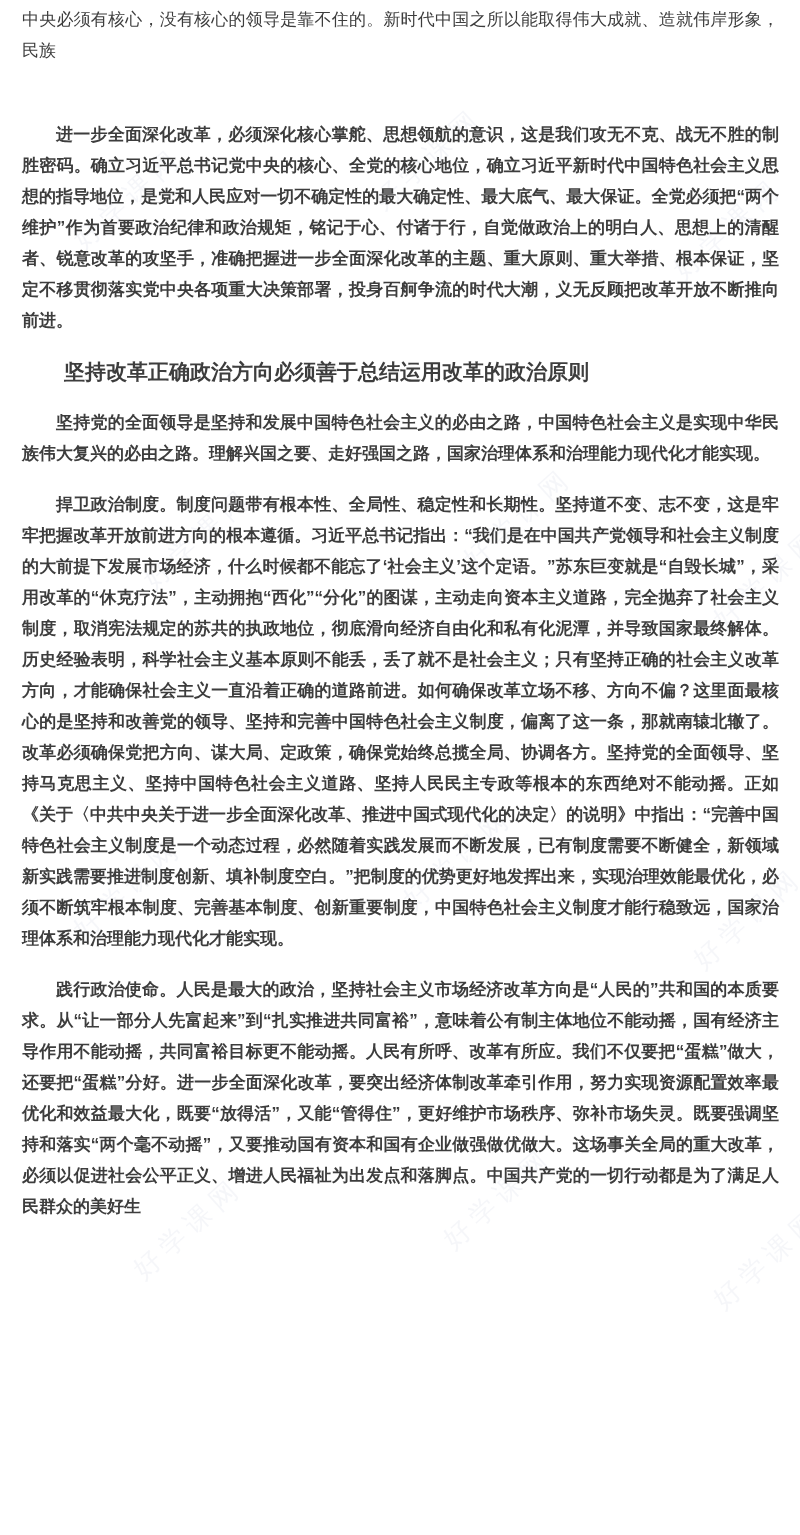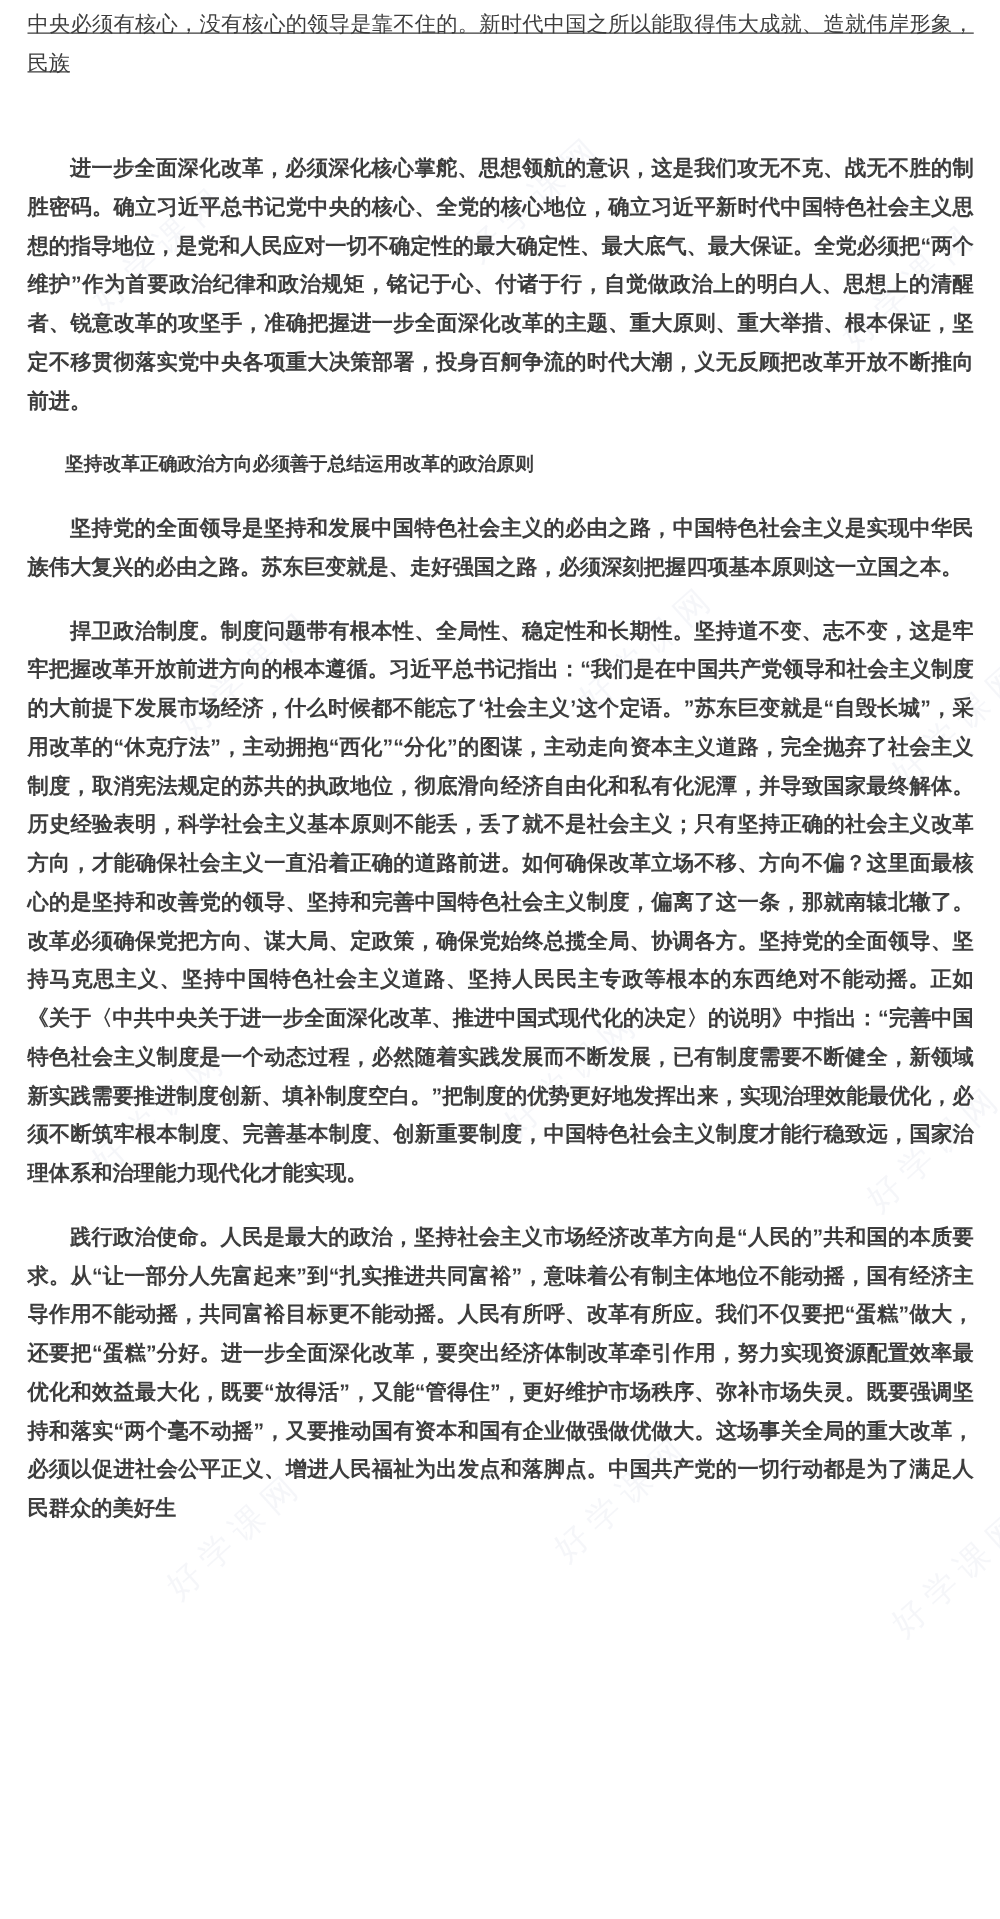--- a/index.html
+++ b/index.html
@@ -21,26 +21,26 @@
     z-index: 2;
     padding: 4px 21px 0 22px;
     color: #3d3d3d;
     font-size: 17px;
     line-height: 31px;
     text-align: justify;
   }
   .doc p, .doc h3 {
     margin: 0 0 20px 0;
   }
-  .para-cont { text-indent: 0; text-decoration: underline; }
+  .para-cont { text-indent: 0; }
   .para-ind  { text-indent: 2em; font-weight: bold; }
   .para-first { margin-bottom: 0 !important; }
   .page-gap { height: 53px; }
   .doc h3.section-heading {
-    font-size: 15px;
+    font-size: 21px;
     font-weight: 700;
     text-indent: 2em;
     margin: 6px 0 20px 0;
     text-align: left;
   }
 
   
   .wm-layer {
     position: absolute;
     inset: 0;
@@ -91,20 +91,20 @@
 
   <p class="para-cont para-first">中央必须有核心，没有核心的领导是靠不住的。新时代中国之所以能取得伟大成就、造就伟岸形象，民族</p>
 
   <div class="page-gap"></div>
 
 
   <p class="para-ind">进一步全面深化改革，必须深化核心掌舵、思想领航的意识，这是我们攻无不克、战无不胜的制胜密码。确立习近平总书记党中央的核心、全党的核心地位，确立习近平新时代中国特色社会主义思想的指导地位，是党和人民应对一切不确定性的最大确定性、最大底气、最大保证。全党必须把“两个维护”作为首要政治纪律和政治规矩，铭记于心、付诸于行，自觉做政治上的明白人、思想上的清醒者、锐意改革的攻坚手，准确把握进一步全面深化改革的主题、重大原则、重大举措、根本保证，坚定不移贯彻落实党中央各项重大决策部署，投身百舸争流的时代大潮，义无反顾把改革开放不断推向前进。</p>
 
   <h3 class="section-heading">坚持改革正确政治方向必须善于总结运用改革的政治原则</h3>
 
-  <p class="para-ind">坚持党的全面领导是坚持和发展中国特色社会主义的必由之路，中国特色社会主义是实现中华民族伟大复兴的必由之路。苏东巨变就是、走好强国之路，必须深刻把握四项基本原则这一立国之本。</p>
+  <p class="para-ind">坚持党的全面领导是坚持和发展中国特色社会主义的必由之路，中国特色社会主义是实现中华民族伟大复兴的必由之路。理解兴国之要、走好强国之路，国家治理体系和治理能力现代化才能实现。</p>
 
 
   <p class="para-ind">捍卫政治制度。制度问题带有根本性、全局性、稳定性和长期性。坚持道不变、志不变，这是牢牢把握改革开放前进方向的根本遵循。习近平总书记指出：“我们是在中国共产党领导和社会主义制度的大前提下发展市场经济，什么时候都不能忘了‘社会主义’这个定语。”苏东巨变就是“自毁长城”，采用改革的“休克疗法”，主动拥抱“西化”“分化”的图谋，主动走向资本主义道路，完全抛弃了社会主义制度，取消宪法规定的苏共的执政地位，彻底滑向经济自由化和私有化泥潭，并导致国家最终解体。历史经验表明，科学社会主义基本原则不能丢，丢了就不是社会主义；只有坚持正确的社会主义改革方向，才能确保社会主义一直沿着正确的道路前进。如何确保改革立场不移、方向不偏？这里面最核心的是坚持和改善党的领导、坚持和完善中国特色社会主义制度，偏离了这一条，那就南辕北辙了。改革必须确保党把方向、谋大局、定政策，确保党始终总揽全局、协调各方。坚持党的全面领导、坚持马克思主义、坚持中国特色社会主义道路、坚持人民民主专政等根本的东西绝对不能动摇。正如《关于〈中共中央关于进一步全面深化改革、推进中国式现代化的决定〉的说明》中指出：“完善中国特色社会主义制度是一个动态过程，必然随着实践发展而不断发展，已有制度需要不断健全，新领域新实践需要推进制度创新、填补制度空白。”把制度的优势更好地发挥出来，实现治理效能最优化，必须不断筑牢根本制度、完善基本制度、创新重要制度，中国特色社会主义制度才能行稳致远，国家治理体系和治理能力现代化才能实现。</p>
 
   <p class="para-ind">践行政治使命。人民是最大的政治，坚持社会主义市场经济改革方向是“人民的”共和国的本质要求。从“让一部分人先富起来”到“扎实推进共同富裕”，意味着公有制主体地位不能动摇，国有经济主导作用不能动摇，共同富裕目标更不能动摇。人民有所呼、改革有所应。我们不仅要把“蛋糕”做大，还要把“蛋糕”分好。进一步全面深化改革，要突出经济体制改革牵引作用，努力实现资源配置效率最优化和效益最大化，既要“放得活”，又能“管得住”，更好维护市场秩序、弥补市场失灵。既要强调坚持和落实“两个毫不动摇”，又要推动国有资本和国有企业做强做优做大。这场事关全局的重大改革，必须以促进社会公平正义、增进人民福祉为出发点和落脚点。中国共产党的一切行动都是为了满足人民群众的美好生</p>
 
 </div>
 
 </body></html>

